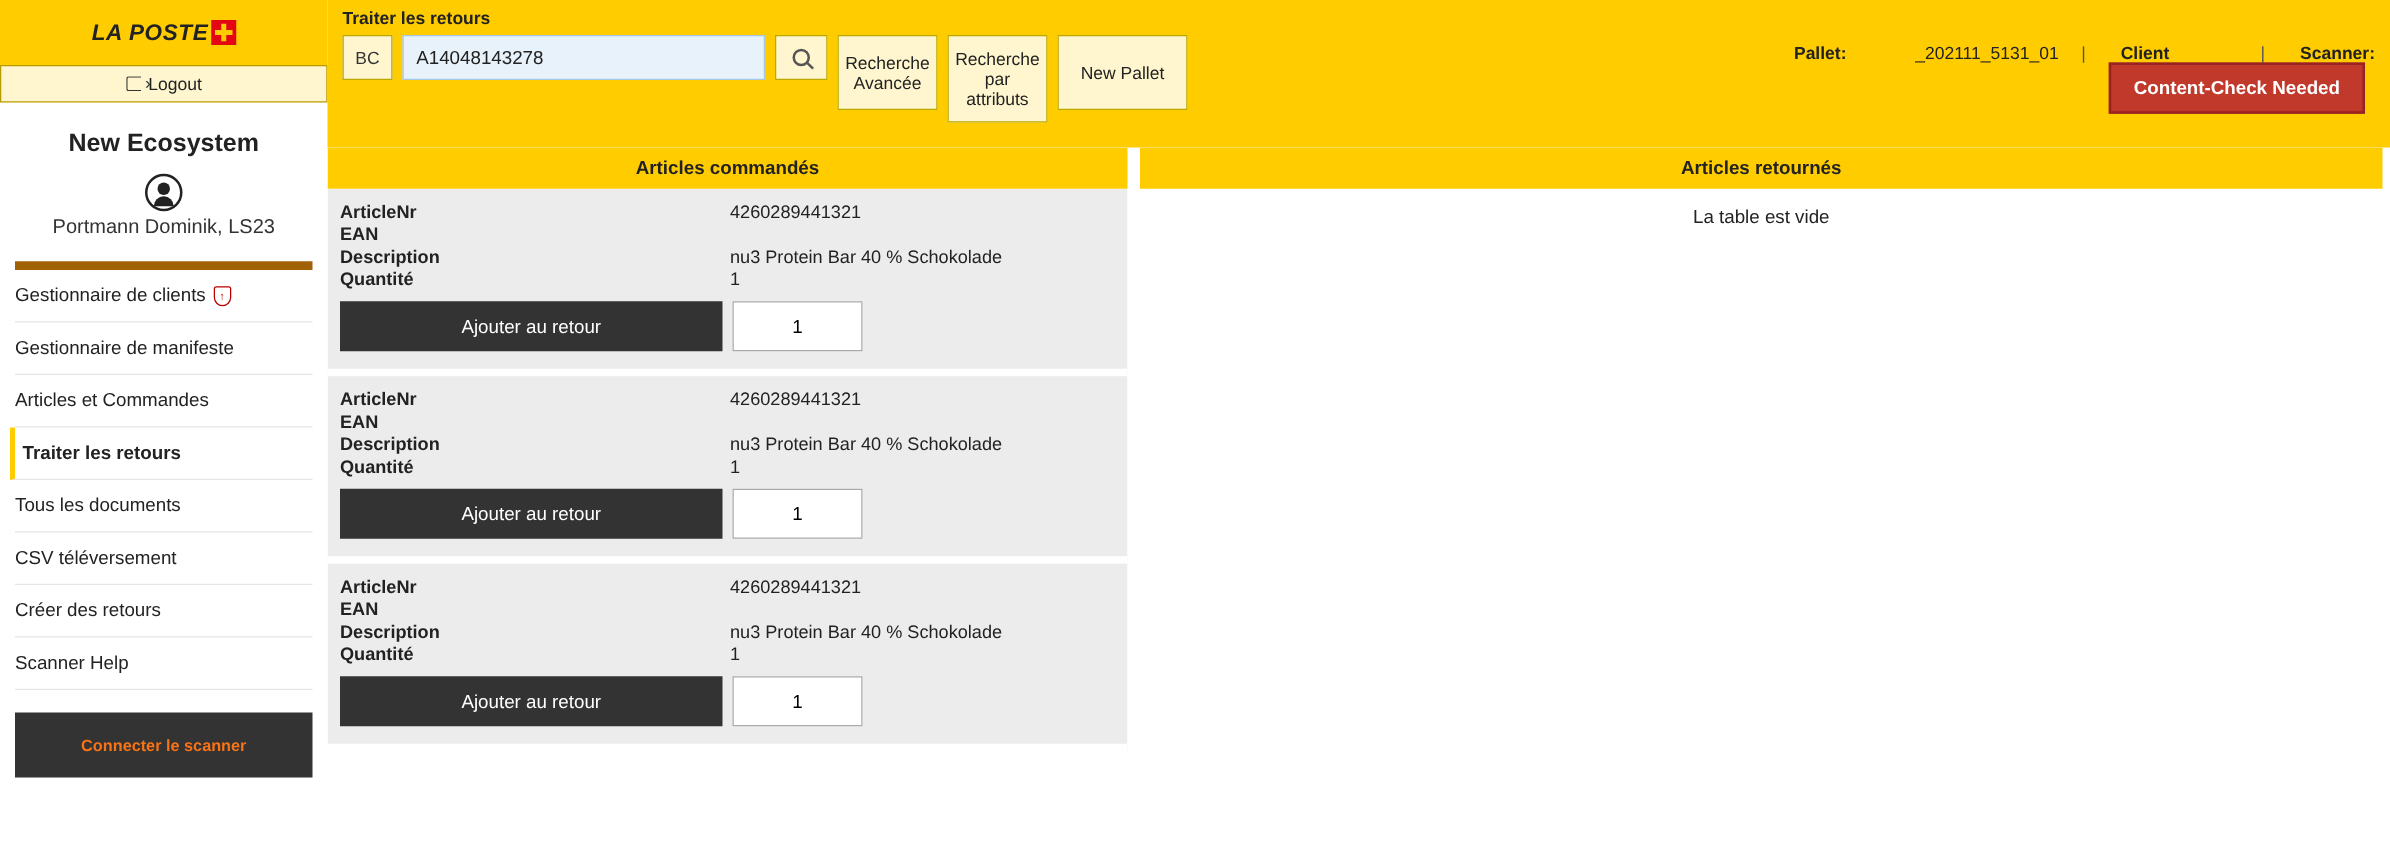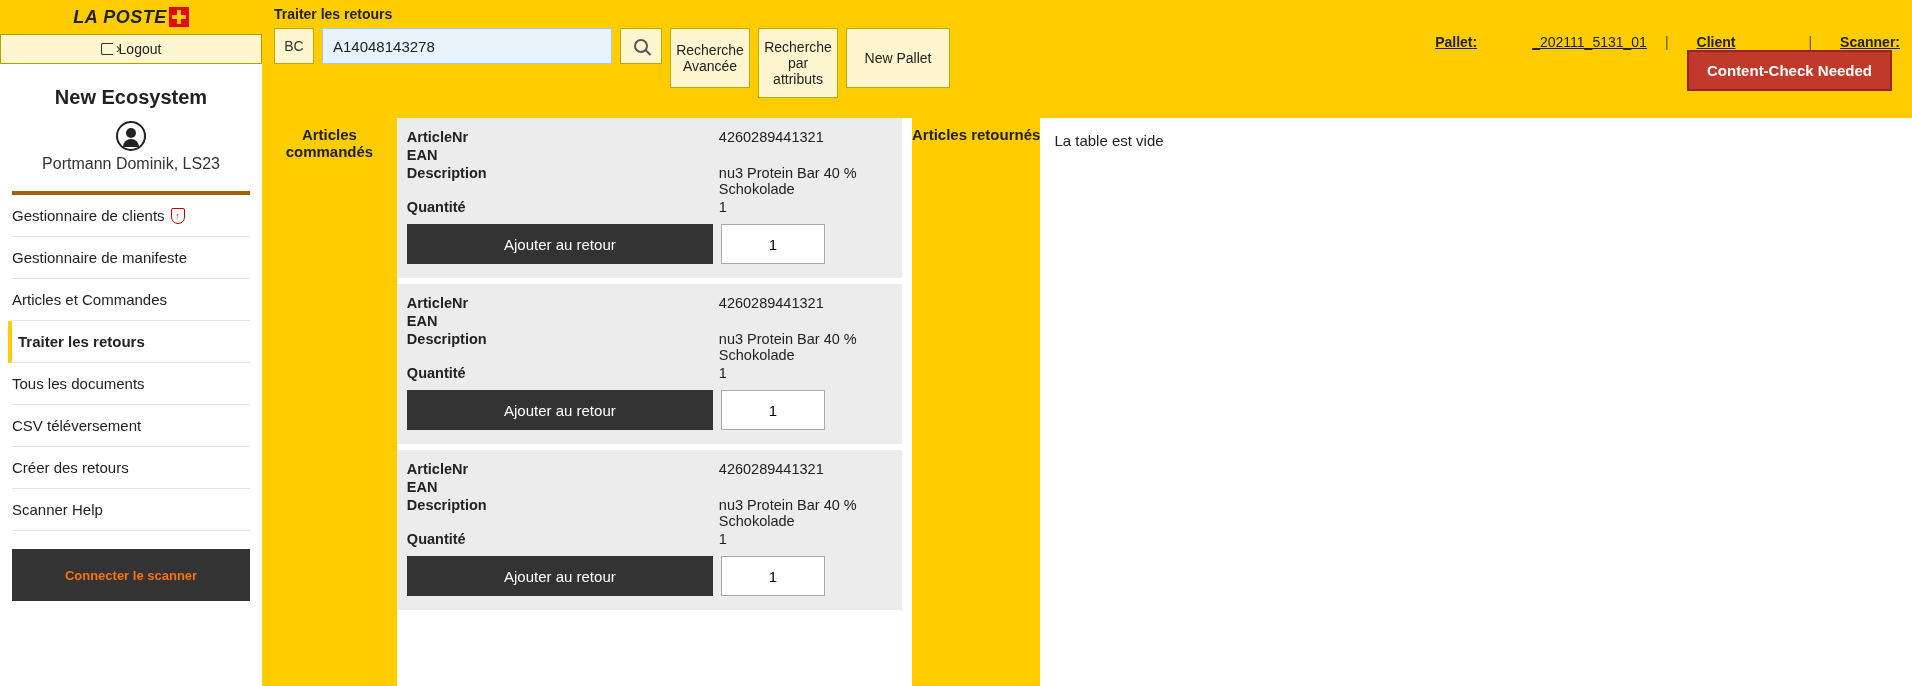--- a/index.html
+++ b/index.html
@@ -1,58 +1,58 @@
 <!DOCTYPE html>
 <html><head>
 <meta charset="utf-8">
 <style>
   * { box-sizing: border-box; margin: 0; padding: 0; font-family: Arial, Helvetica, sans-serif; }
   body { display: flex; width: 1912px; height: 686px; overflow: hidden; background: #fff; }
   
   
   .sidebar { width: 262px; background: #fff; display: flex; flex-direction: column; }
-  .logo-wrap { background: #ffcc00; height: 34px; display: flex; align-items: center; justify-content: center; }
+  .logo-wrap { background: #ffcc00; height: 52px; display: flex; align-items: center; justify-content: center; }
   .logo-text { font-weight: bold; font-style: italic; font-size: 18px; color: #222; letter-spacing: 0.5px; }
   .logo-plus { display: inline-block; width: 20px; height: 20px; background: #e30613; position: relative; margin-left: 2px; vertical-align: middle; }
   .logo-plus::before, .logo-plus::after { content: ""; position: absolute; background: #ffcc00; }
   .logo-plus::before { left: 8px; top: 3px; width: 4px; height: 14px; }
   .logo-plus::after { left: 3px; top: 8px; width: 14px; height: 4px; }
   .logout-btn { margin: 0; width: 100%; height: 30px; background: #fff6cf; border: 1px solid #b89b00; display: flex; align-items: center; justify-content: center; gap: 6px; font-size: 14px; color: #222; cursor: pointer; }
   .company-name { text-align: center; font-size: 20px; font-weight: bold; color: #222; margin-top: 22px; }
   .avatar-icon { margin: 12px auto 4px; width: 30px; height: 30px; border: 2.5px solid #222; border-radius: 50%; display: flex; align-items: center; justify-content: center; }
   .avatar-inner-head { width: 10px; height: 10px; border-radius: 50%; background: #222; position: relative; top: -3px; }
   .avatar-icon::after { content:""; position: absolute; width: 16px; height: 8px; background:#222; border-radius: 8px 8px 0 0; margin-top:14px; }
   .avatar-wrap { position: relative; text-align: center; }
   .user-name { text-align: center; font-size: 16px; color: #333; margin-bottom: 18px; }
   .nav { padding: 0 12px; }
   .nav-item { padding: 12px 0; border-bottom: 1px solid #e5e5e5; font-size: 15px; color: #222; cursor: pointer; display: flex; align-items: center; gap: 6px; }
-  .nav-item:first-child { border-top: 4px solid #a16207; }
+  .nav-item:first-child { border-top: 7px solid #a16207; }
   .nav-item.active { border-left: 4px solid #ffcc00; padding-left: 6px; margin-left: -4px; font-weight: bold; }
   .shield-icon { display:inline-block; width:14px; height:16px; border:1.5px solid #b00; border-radius: 2px 2px 7px 7px; position:relative; font-size:9px; color:#b00; text-align:center; line-height:14px; font-weight:bold; }
   .scanner-btn { margin: 18px 12px; height: 52px; background: #333; color: #f97316; border: none; font-size: 13px; font-weight: bold; cursor: pointer; width: calc(100% - 24px); }
   
   
   .main { flex: 1; display: flex; flex-direction: column; }
   .topbar { background: #ffcc00; padding: 6px 12px 20px; }
   .page-title { font-size: 14px; font-weight: bold; color: #222; margin-bottom: 6px; }
   .topbar-row { display: flex; align-items: flex-start; gap: 8px; }
   .bc-label { border: 1px solid #bba800; background: #fff6cf; width: 40px; height: 36px; display: flex; align-items: center; justify-content: center; font-size: 14px; color:#333; }
   .search-input { border: 1px solid #a6c8e6; background: #e8f2fb; height: 36px; width: 290px; padding: 0 10px; font-size: 15px; color: #222; outline: none; }
   .search-btn { border: 1px solid #bba800; background: #fff6cf; width: 42px; height: 36px; cursor: pointer; display:flex; align-items:center; justify-content:center; }
   .action-btn { border: 1px solid #bba800; background: #fff6cf; padding: 10px 14px; font-size: 14px; color: #222; cursor: pointer; min-height: 60px; display:flex; align-items:center; justify-content:center; text-align:center; }
   .meta { margin-left: auto; display: flex; align-items: flex-start; gap: 28px; font-size: 14px; font-weight: bold; color: #222; padding-top:6px; flex-wrap:wrap; }
-  .meta-item { display: flex; gap: 18px; align-items: flex-start; text-decoration: underline; }
+  .meta-item { display: flex; gap: 18px; align-items: flex-start; }
   .meta-val { font-weight: normal; margin-left: 37px; }
   .divider { color: #555; font-weight: normal; }
   .content-check { background: #c0392b; color: #fff; border: 2px solid #922; padding: 10px 18px; font-size: 15px; font-weight: bold; cursor: pointer; position:absolute; right:20px; top:50px; }
   .topbar { position: relative; }
   
   
   .content { flex: 1; display: flex; gap: 10px; padding: 0 6px 0 0; overflow: hidden; }
-  .col { display: flex; flex-direction: row; }
+  .col { display: flex; flex-direction: column; }
   .col-left { width: 640px; }
   .col-right { flex: 1; }
   .col-header { background: #ffcc00; text-align: center; font-size: 15px; font-weight: bold; color: #222; padding: 8px 0; }
   .article { background: #ececec; padding: 10px 10px 14px; border-bottom: 6px solid #fff; }
   .row { display: flex; padding: 1px 0; font-size: 14.5px; color: #222; }
   .row .label { font-weight: bold; width: 312px; }
   .row .value { flex: 1; }
   .actions { display: flex; gap: 8px; margin-top: 8px; }
   .add-btn { background: #333; color: #fff; border: none; height: 40px; flex: 0 0 306px; font-size: 15px; cursor: pointer; }
   .qty-input { width: 104px; height: 40px; border: 1px solid #aaa; text-align: center; font-size: 15px; }

